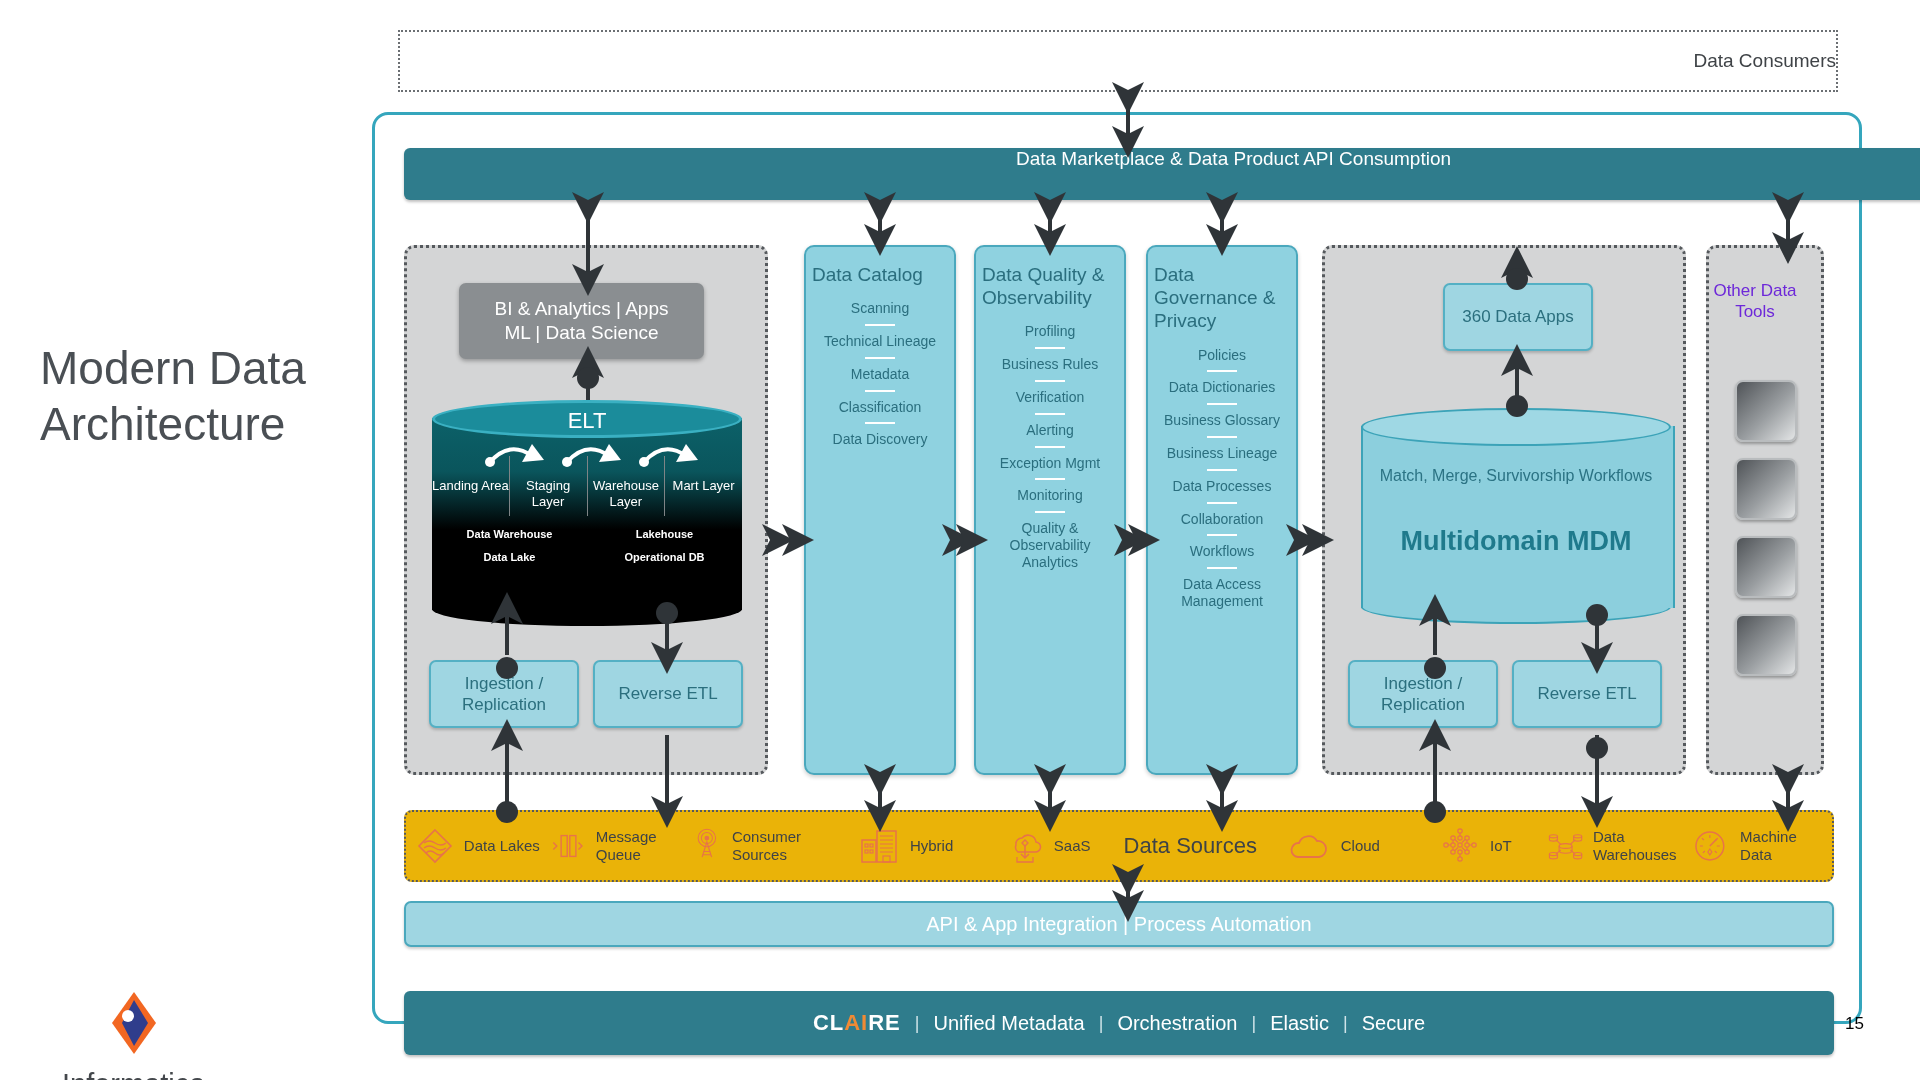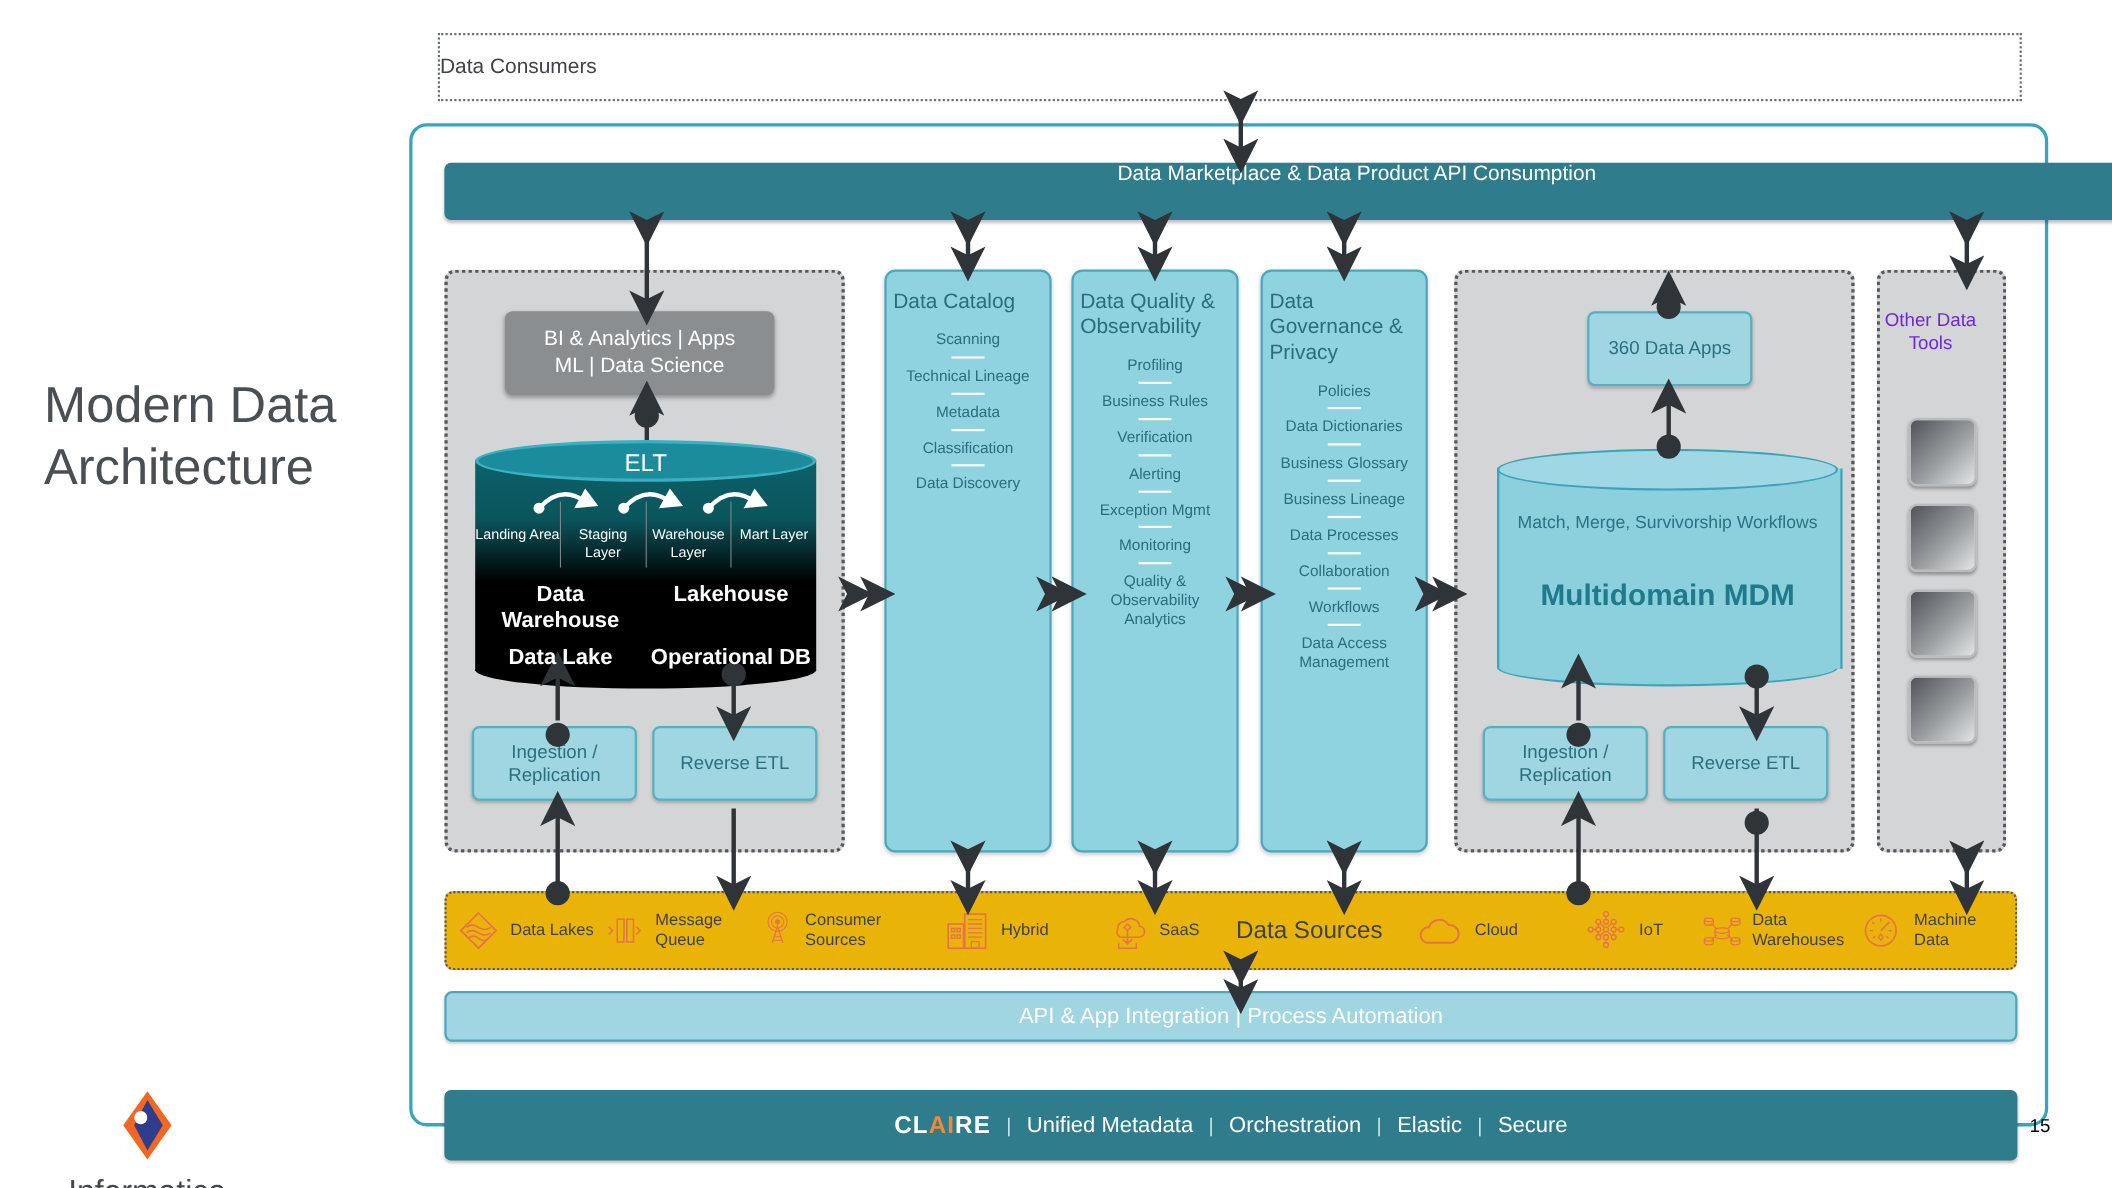--- a/index.html
+++ b/index.html
@@ -7,21 +7,21 @@
        font-family:"Liberation Sans","DejaVu Sans",sans-serif;color:#3f4347;}
   .abs{position:absolute;box-sizing:border-box;}
 
   
   #page-title{left:40px;top:340px;width:320px;font-size:46px;line-height:1.22;
       color:#4a4f54;font-weight:400;}
 
   
   #data-consumers{left:398px;top:30px;width:1440px;height:62px;
       border:2px dotted #6b6f73;background:#fff;display:flex;
-      align-items:center;justify-content:flex-start;font-size:19px;color:#3f4347;}
+      align-items:center;justify-content:flex-end;font-size:19px;color:#3f4347;}
 
   
   #platform{left:372px;top:112px;width:1490px;height:912px;
       border:3px solid #35a6bd;border-radius:16px;background:transparent;}
 
   
   #marketplace{left:404px;top:148px;width:1659px;height:52px;background:#2f7c8c;
       border-radius:6px;display:flex;align-items:flex-start;justify-content:center;
       color:#fff;font-size:19px;box-shadow:0 2px 3px rgba(0,0,0,.25);}
 
@@ -48,21 +48,21 @@
      background:#000;}
   #elt-label{position:absolute;left:0;top:8px;width:310px;text-align:center;
      color:#fff;font-size:22px;z-index:5;}
   .layer-cols{position:absolute;left:0;top:56px;width:310px;height:60px;display:flex;z-index:4;}
   .layer-col{flex:1;text-align:center;color:#fff;font-size:13px;line-height:1.2;
      border-right:1px solid #7e8486;padding-top:22px;}
   .layer-col:last-child{border-right:none;}
   .big-terms{position:absolute;left:0;top:124px;width:310px;z-index:4;
      display:flex;flex-direction:column;gap:10px;padding-top:4px;}
   .term-row{display:flex;}
-  .term{flex:1;text-align:center;color:#fff;font-weight:bold;font-size:20px;line-height:1.2;}
+  .term{flex:1;text-align:center;color:#fff;font-weight:bold;font-size:11px;line-height:1.2;}
   .elt-arcs{position:absolute;left:0;top:36px;width:310px;height:48px;z-index:5;}
 
   
   .smallbox{background:#9fd6e2;border:2px solid #54b0c4;border-radius:7px;
      color:#2b6f7e;font-size:17px;display:flex;align-items:center;justify-content:center;
      text-align:center;line-height:1.25;box-shadow:0 2px 3px rgba(0,0,0,.2);}
   #dw-ingest{left:429px;top:660px;width:150px;height:68px;}
   #dw-revetl{left:593px;top:660px;width:150px;height:68px;}
   #mdm-ingest{left:1348px;top:660px;width:150px;height:68px;}
   #mdm-revetl{left:1512px;top:660px;width:150px;height:68px;}

